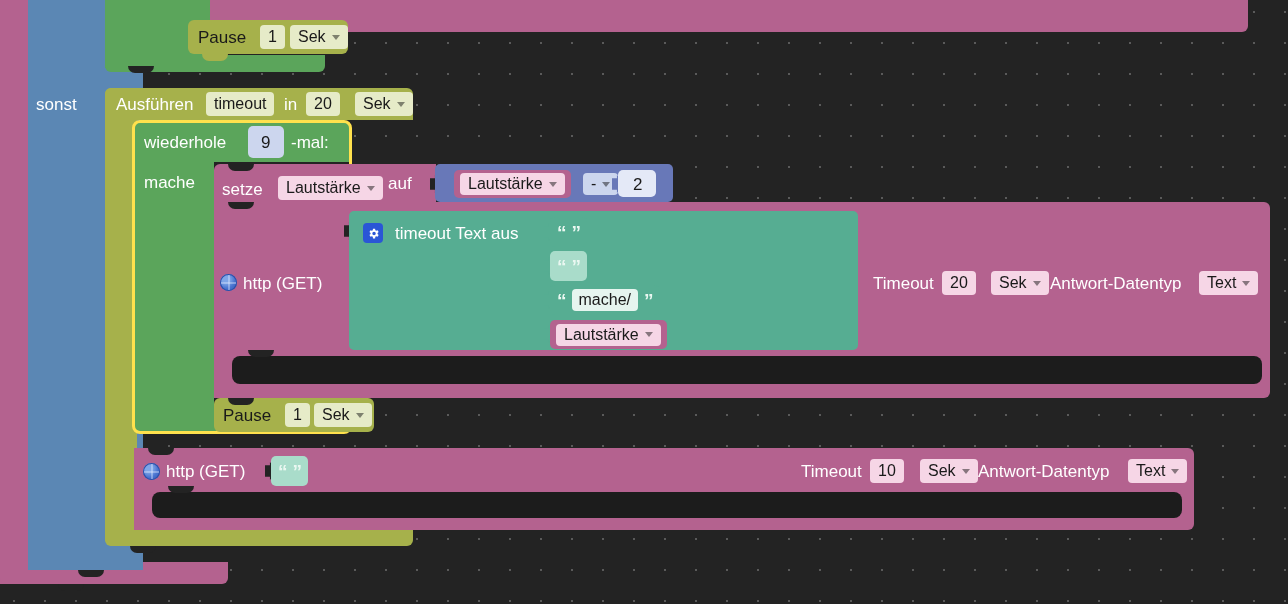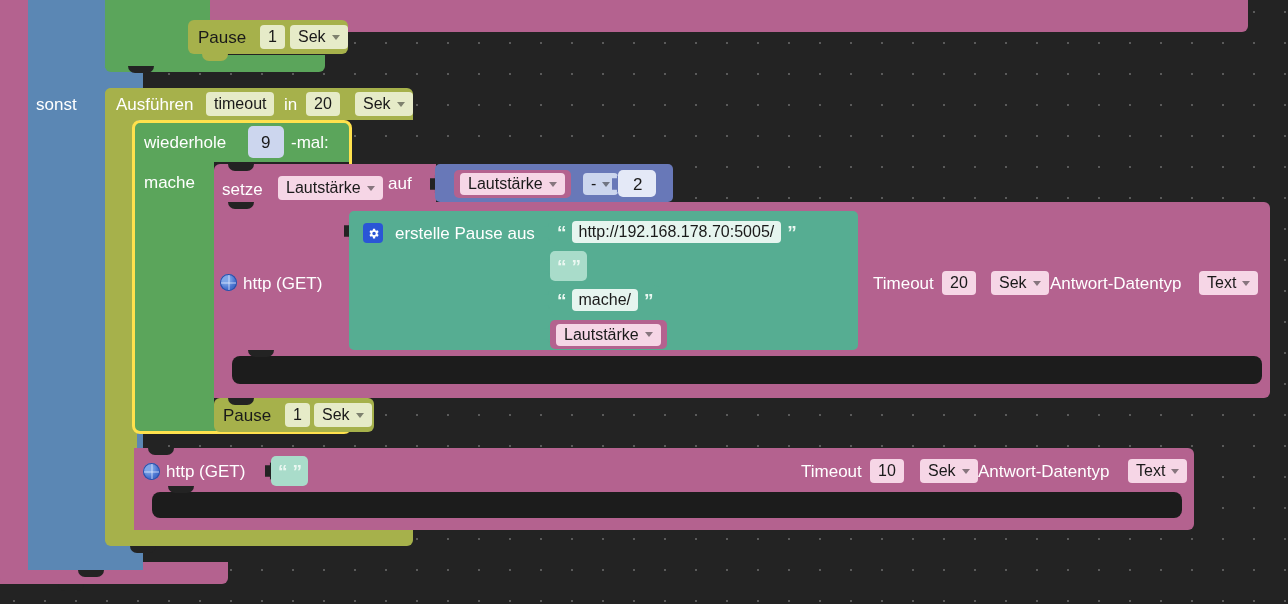--- a/index.html
+++ b/index.html
@@ -276,26 +276,25 @@
     <span class="caret"></span>
   </div>
 
   <div class="blk c-teal" style="left:349px; top:211px; width:509px; height:139px; border-radius:5px;"></div>
 
   <div class="gear-icon" style="left:363px; top:223px;">
     <svg width="13" height="13" viewBox="0 0 24 24" aria-hidden="true">
       <path fill="#ffffff" d="M19.4 13a7.6 7.6 0 0 0 0-2l2.1-1.6-2-3.5-2.5 1a7.5 7.5 0 0 0-1.7-1L15 3h-4l-.3 2.9c-.6.2-1.2.6-1.7 1l-2.5-1-2 3.5L6.6 11a7.6 7.6 0 0 0 0 2l-2.1 1.6 2 3.5 2.5-1c.5.4 1.1.8 1.7 1l.3 2.9h4l.3-2.9c.6-.2 1.2-.6 1.7-1l2.5 1 2-3.5L19.4 13zM13 15.2A3.2 3.2 0 1 1 13 8.8a3.2 3.2 0 0 1 0 6.4z"></path>
     </svg>
   </div>
-  <div class="lbl" style="left:395px; top:225px;">erstelle Pause aus</div>
+  <div class="lbl" style="left:395px; top:225px;">timeout Text aus</div>
 
   <div class="socket" style="left:544px; top:223px; background:#56ad92;"></div>
   <div class="strblk" style="left:550px; top:217px;">
     <span class="quote">“</span>
-    <span class="strval">http://192.168.178.70:5005/</span>
     <span class="quote">”</span>
   </div>
 
   <div class="socket" style="left:544px; top:257px; background:#56ad92;"></div>
   <div class="strblk light" style="left:550px; top:251px;">
     <span class="quote">“</span>
     <span class="quote">”</span>
   </div>
 
   <div class="socket" style="left:544px; top:291px; background:#56ad92;"></div>

